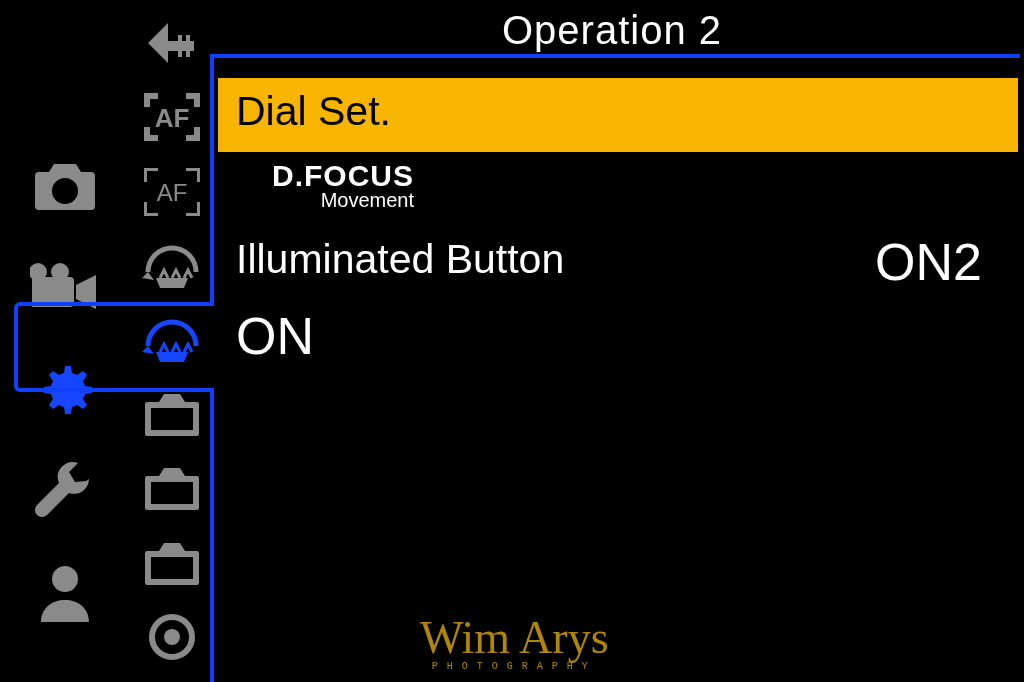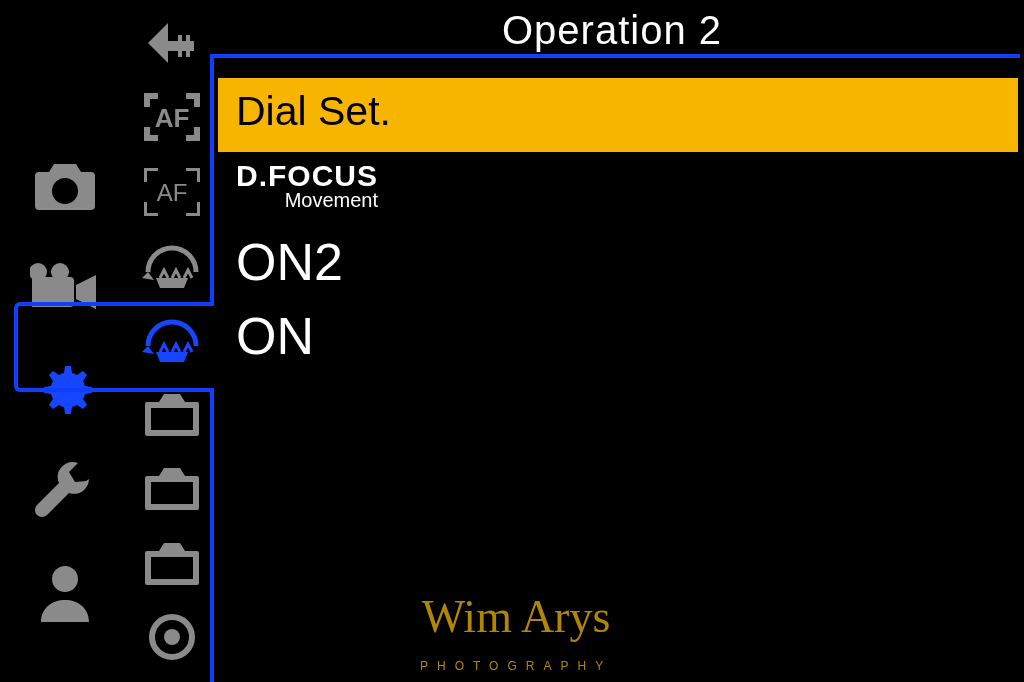--- a/index.html
+++ b/index.html
@@ -98,41 +98,41 @@
     color:#fff;
     font-size: 41px;
   }
   .row.selected {
     background:#f7b500;
     color:#000;
   }
   .row .label { font-weight: 400; }
   .row .value { font-size: 52px; text-align:right; line-height:1; }
   .row .value.small-top { font-size: 30px; line-height:0.95; display:flex; flex-direction:column; align-items:flex-end; }
-  .row .value.small-top span:first-child{ font-weight:700; letter-spacing:1px; }
+  .row .value.small-top span:first-child{ font-weight:700; letter-spacing:1px;margin-left:36px; }
   .row .value.small-top span:last-child{ font-size:20px; }
 
   
   .watermark{
     position:absolute;
     left: 420px; bottom: 12px;
     color:#eab308;
     font-family: "Brush Script MT", cursive;
     font-size: 46px;
     text-align:center;
     line-height:0.6;
     opacity:0.75;
     pointer-events:none;
   }
   .watermark .sub{
-    font-family: Liberation Sans, sans-serif;
-    font-size:12px;
+    font-family: Liberation Mono, monospace;
+    font-size:10px;
     letter-spacing:9px;
     display:block;
-    margin-top:32px;
+    margin-top:12px;
   }
 
   .arc { stroke:#8a8a8a; stroke-width:5; fill:none; }
 </style>
 </head>
 <body>
 
 <div class="screen">
 
   <div class="col-primary">
@@ -230,20 +230,21 @@
       <span class="label">Dial Set.</span>
       <span class="value"></span>
     </div>
     <div class="row">
       <span class="value small-top">
         <span>D.FOCUS</span>
         <span>Movement</span>
       </span>
     </div>
     <div class="row">
+      <span class="label">Illuminated Button</span>
       <span class="value">ON2</span>
     </div>
     <div class="row">
       <span class="value">ON</span>
     </div>
   </div>
 
   <div class="watermark">
     <span>Wim Arys</span>
     <span class="sub">PHOTOGRAPHY</span>

